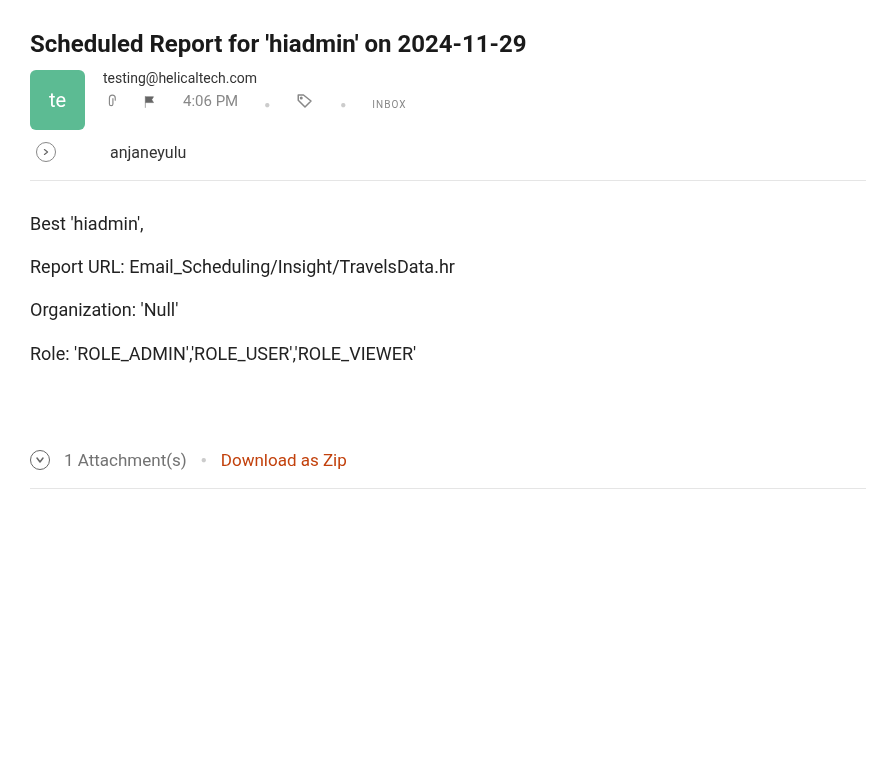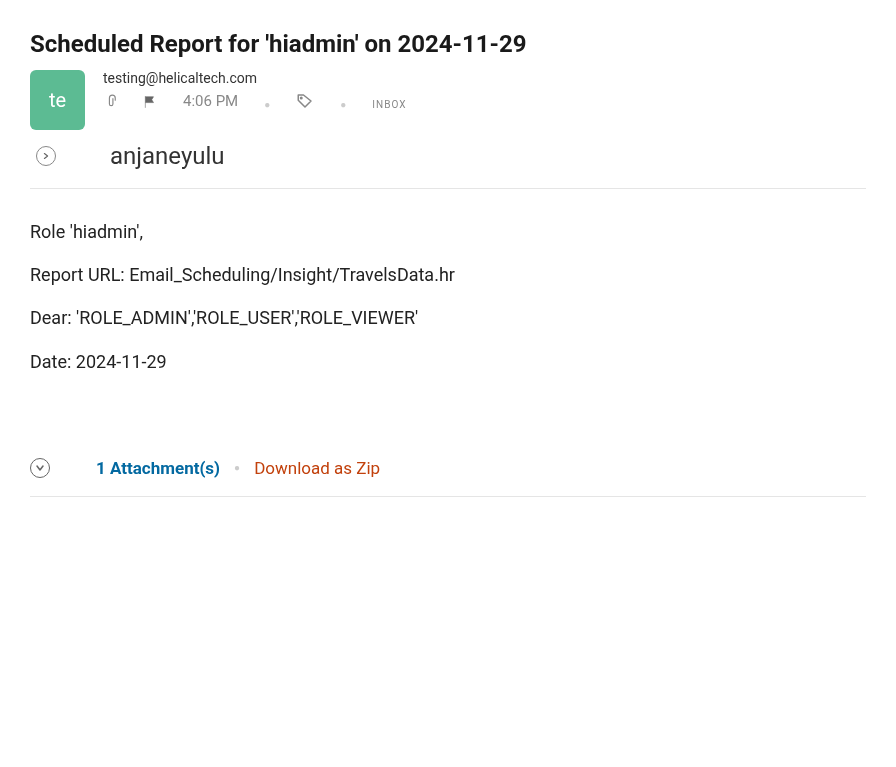--- a/index.html
+++ b/index.html
@@ -84,21 +84,21 @@
     align-items: center;
     justify-content: center;
     margin-left: 6px;
     flex-shrink: 0;
   }
   .expand-circle svg {
     width: 8px;
     height: 8px;
   }
   .to-name {
-    font-size: 24px;
+    font-size: 16px;
     color: #333;
     margin-left: 36px;
   }
   hr.divider {
     border: none;
     border-top: 1px solid #e5e5e5;
     margin-bottom: 30px;
   }
   .body-content p {
     font-size: 18px;
@@ -120,23 +120,22 @@
   .attachment-row .chev {
     width: 20px;
     height: 20px;
     border: 1.5px solid #666;
     border-radius: 50%;
     display: flex;
     align-items: center;
     justify-content: center;
   }
   .attachment-label {
-    font-weight: 700;
-    color: #0369a1;
-    margin-left: 32px;
+    font-weight: 400;
+    color: #737373;
   }
   .att-sep {
     color: #ccc;
     font-size: 10px;
   }
   .download-link {
     color: #c2410c;
     cursor: pointer;
   }
   hr.bottom-divider {
@@ -186,24 +185,24 @@
     <svg viewBox="0 0 10 10" fill="none" stroke="#666" stroke-width="1.5" stroke-linecap="round" stroke-linejoin="round">
       <path d="M3 2l4 3-4 3"></path>
     </svg>
   </span>
   <span class="to-name">anjaneyulu</span>
 </div>
 
 <hr class="divider">
 
 <div class="body-content">
-  <p>Role 'hiadmin',</p>
+  <p>Best 'hiadmin',</p>
   <p>Report URL: Email_Scheduling/Insight/TravelsData.hr</p>
-  <p>Dear: 'ROLE_ADMIN','ROLE_USER','ROLE_VIEWER'</p>
-  <p>Date: 2024-11-29</p>
+  <p>Organization: 'Null'</p>
+  <p>Role: 'ROLE_ADMIN','ROLE_USER','ROLE_VIEWER'</p>
   <div class="spacer"></div>
 </div>
 
 <div class="attachment-row">
   <span class="chev">
     <svg width="10" height="10" viewBox="0 0 10 10" fill="none" stroke="#666" stroke-width="1.5" stroke-linecap="round" stroke-linejoin="round">
       <path d="M2 3l3 4 3-4"></path>
     </svg>
   </span>
   <span class="attachment-label">1 Attachment(s)</span>

